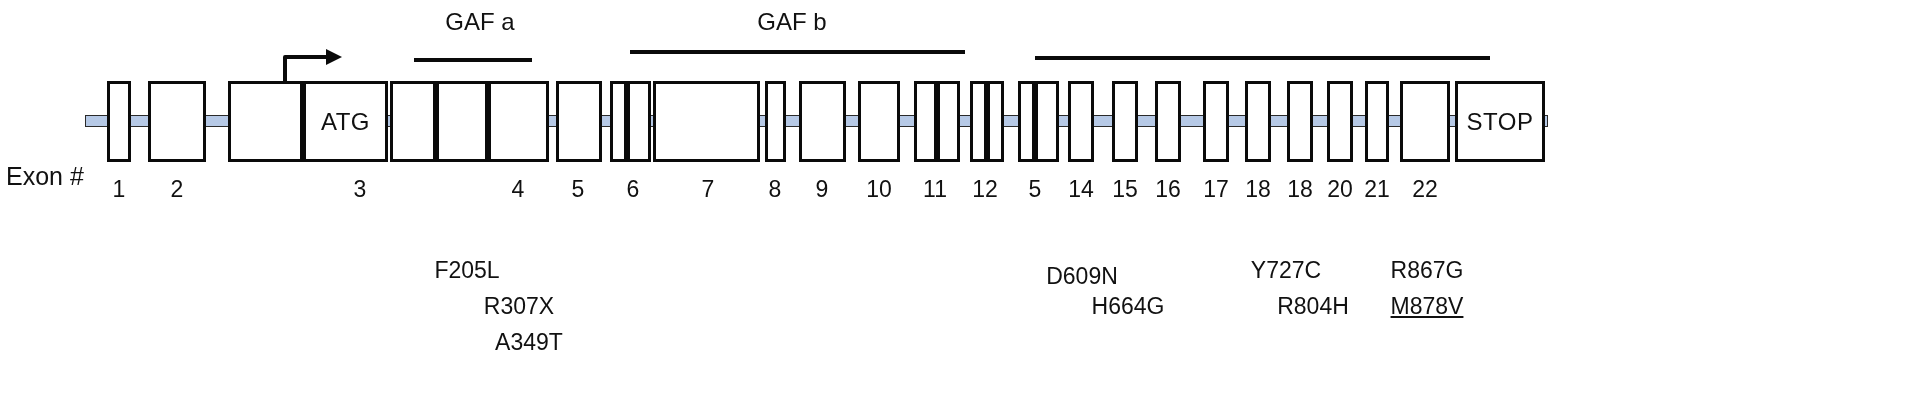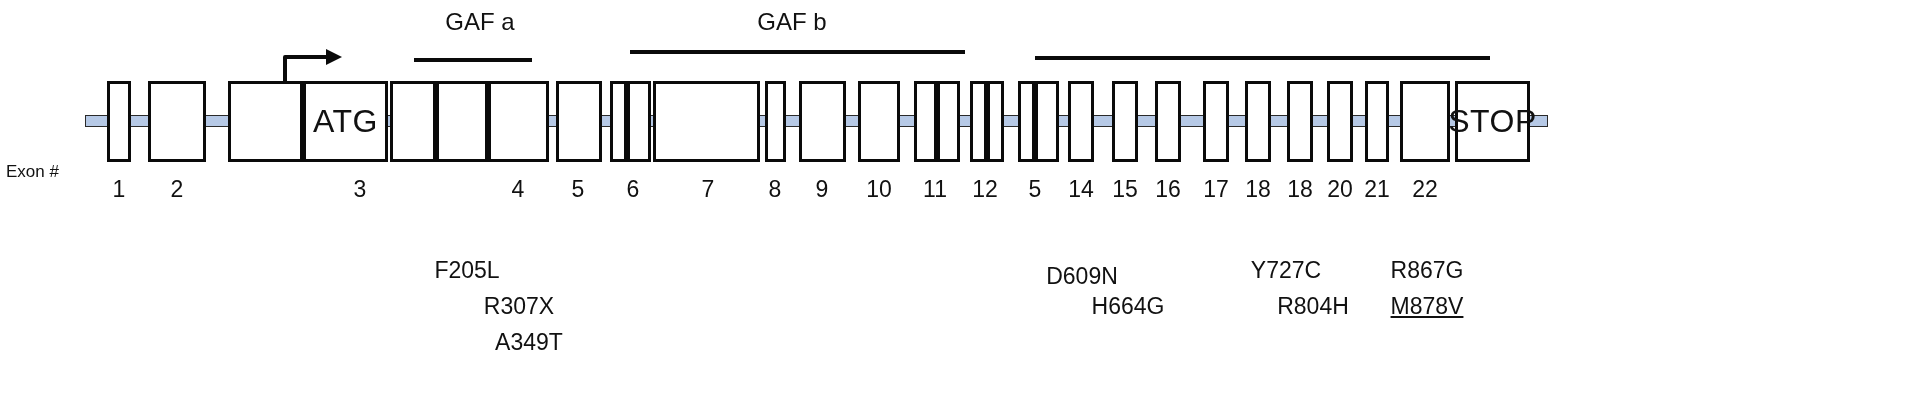--- a/index.html
+++ b/index.html
@@ -24,40 +24,40 @@
   .exon {
     position: absolute;
     top: 81px;
     height: 81px;
     background: #ffffff;
     border: 3px solid #0a0a0a;
     z-index: 2;
     display: flex;
     align-items: center;
     justify-content: center;
-    font-size: 32px;
+    font-size: 24px;
     letter-spacing: 0.5px;
     color: #111;
   }
 
   .exon-num {
     position: absolute;
     top: 176px;
     transform: translateX(-50%);
     font-size: 23px;
     color: #111;
     z-index: 3;
     white-space: nowrap;
   }
 
   .axis-label {
     position: absolute;
     left: 6px;
     top: 162px;
-    font-size: 17px;
+    font-size: 25px;
     color: #111;
     z-index: 3;
     white-space: nowrap;
   }
 
   .domain-bar {
     position: absolute;
     height: 4px;
     background: #0a0a0a;
     z-index: 3;
@@ -154,21 +154,21 @@
     <div class="exon-num" style="left: 1216px;">17</div>
     <div class="exon" style="left: 1245px; width: 26px;"></div>
     <div class="exon-num" style="left: 1258px;">18</div>
     <div class="exon" style="left: 1287px; width: 26px;"></div>
     <div class="exon-num" style="left: 1300px;">18</div>
     <div class="exon" style="left: 1327px; width: 26px;"></div>
     <div class="exon-num" style="left: 1340px;">20</div>
     <div class="exon" style="left: 1365px; width: 24px;"></div>
     <div class="exon-num" style="left: 1377px;">21</div>
     <div class="exon" style="left: 1400px; width: 50px;"></div>
-    <div class="exon" style="left: 1455px; width: 75px;">STOP</div>
+    <div class="exon" style="left: 1455px; width: 90px;">STOP</div>
     <div class="exon-num" style="left: 1425px;">22</div>
     <div class="mutation" style="left: 467px; top: 222px;">F205L</div>
     <div class="mutation" style="left: 519px; top: 258px;">R307X</div>
     <div class="mutation" style="left: 529px; top: 294px;">A349T</div>
     <div class="mutation" style="left: 1082px; top: 228px;">D609N</div>
     <div class="mutation" style="left: 1128px; top: 258px;">H664G</div>
     <div class="mutation" style="left: 1286px; top: 222px;">Y727C</div>
     <div class="mutation" style="left: 1313px; top: 258px;">R804H</div>
     <div class="mutation" style="left: 1427px; top: 222px;">R867G</div>
     <div class="mutation" style="left: 1427px; top: 258px; text-decoration: underline;">M878V</div>

